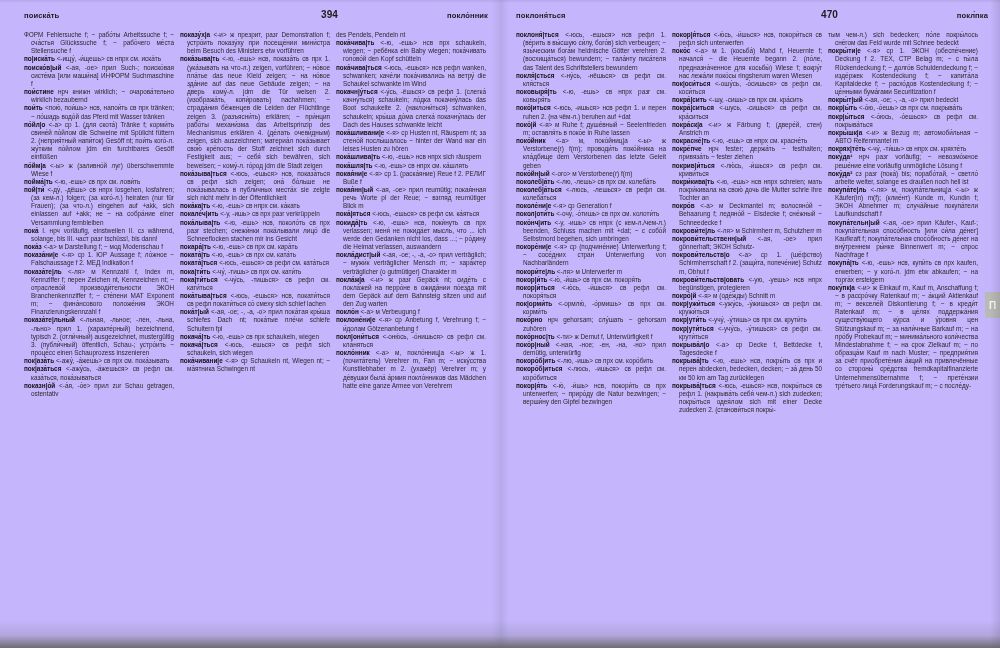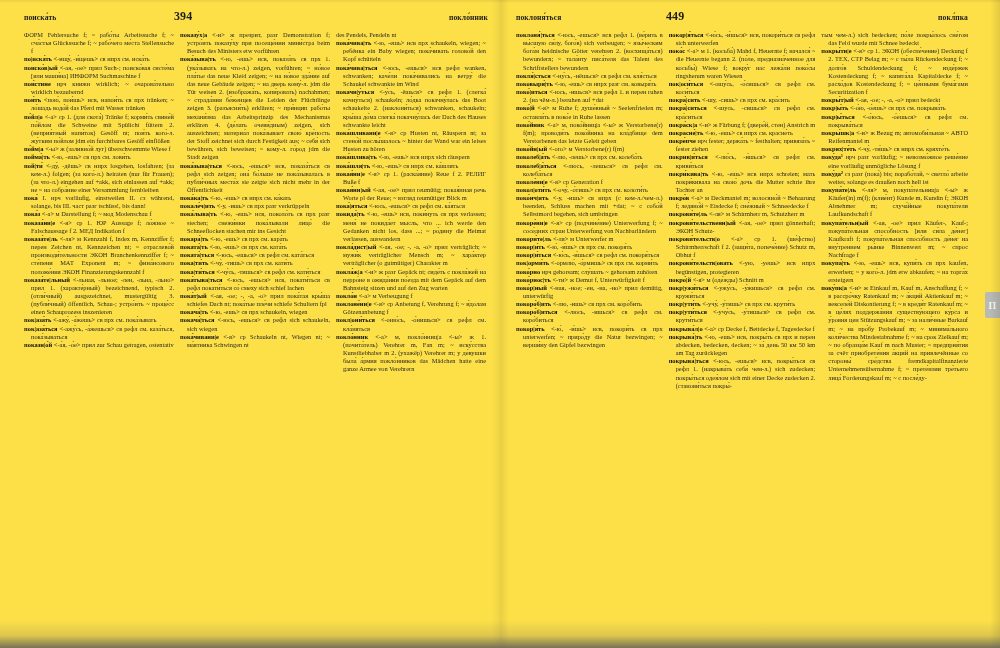--- a/index.html
+++ b/index.html
@@ -1,24 +1,24 @@
 <!DOCTYPE html>
 <html><head>
 <meta charset="utf-8">
 <style>
   html,body{margin:0;padding:0;background:#e9e9e7;}
-  .scan{position:relative;width:1000px;height:648px;background:#fde047;overflow:hidden;
-        font-family:Liberation Serif, serif;color:#1d1d1b;}
+  .scan{position:relative;width:1000px;height:648px;background:#c4b5fd;overflow:hidden;
+        font-family:Liberation Sans, sans-serif;color:#1d1d1b;}
   .pages{position:absolute;top:0;left:0;display:flex;width:1000px;}
   .page{width:500px;box-sizing:border-box;padding:9px 12px 0 24px;}
-  .page.right{padding:9px 32px 0 16px;}
+  .page.right{padding:9px 12px 0 16px;}
   .page-header{display:flex;align-items:baseline;height:15px;margin-bottom:7px;
                font-size:7.6px;font-weight:bold;letter-spacing:.1px;}
   .hw-left{width:150px;text-align:left;}
-  .page-num{flex:1;text-align:left;font-size:12px;}
+  .page-num{flex:1;text-align:right;font-size:10px;}
   .hw-right{width:150px;text-align:right;}
   .columns{display:flex;gap:6px;}
   .column{width:150px;height:592px;overflow:hidden;font-size:6.4px;line-height:8.15px;
           text-align:justify;color:#2a2a28;}
   .entry{padding-left:7px;text-indent:-7px;margin:0;}
   .entry b{color:#111;}
   .gutter{position:absolute;left:491px;top:0;width:18px;height:100%;
           background:linear-gradient(to right,rgba(60,60,55,0) 0%,rgba(60,60,55,.06) 40%,rgba(60,60,55,.10) 55%,rgba(60,60,55,0) 100%);}
   .thumb-tab{position:absolute;right:0;top:292px;width:15px;height:26px;background:#b9b9b6;
              color:#f4f4f2;font-size:10px;font-weight:bold;display:flex;align-items:center;
@@ -100,21 +100,21 @@
             <div class="entry"><b>поклоне́ни|е</b> <span>&lt;-я&gt; ср Anbetung f, Verehrung f; ~ и́долам Götzenanbetung f</span></div>
             <div class="entry"><b>покл|они́ться</b> <span>&lt;-оню́сь, -о́нишься&gt; св рефл см. кла́няться</span></div>
             <div class="entry"><b>покло́нник</b> <span>&lt;-а&gt; м, покло́нниц|а &lt;-ы&gt; ж 1. (почита́тель) Verehrer m, Fan m; ~ иску́сства Kunstliebhaber m 2. (ухажёр) Verehrer m; у де́вушки была́ а́рмия покло́нников das Mädchen hatte eine ganze Armee von Verehrern</span></div>
           </div>
       </div>
     </div>
 
     <div class="page right">
       <div class="page-header">
         <span class="hw-left">поклоня́ться</span>
-        <span class="page-num">449</span>
+        <span class="page-num">470</span>
         <span class="hw-right">покл́пка</span>
       </div>
       <div class="columns">
         <div class="column">
             <div class="entry"><b>поклоня́|ться</b> <span>&lt;-юсь, -ешься&gt; нсв рефл 1. (ве́рить в вы́сшую си́лу, бого́в) sich verbeugen; ~ язы́ческим бога́м heidnische Götter verehren 2. (восхища́ться) bewundern; ~ тала́нту писа́теля das Talent des Schriftstellers bewundern</span></div>
             <div class="entry"><b>покля́|сться</b> <span>&lt;-ну́сь, -нёшься&gt; св рефл см. кля́сться</span></div>
             <div class="entry"><b>поковыря́|ть</b> <span>&lt;-ю, -ешь&gt; св нпрх разг см. ковыря́ть</span></div>
             <div class="entry"><b>поко́|иться</b> <span>&lt;-юсь, -ишься&gt; нсв рефл 1. и перен ruhen 2. (на чём-л.) beruhen auf +dat</span></div>
             <div class="entry"><b>поко́|й</b> <span>&lt;-я&gt; м Ruhe f; душе́вный ~ Seelenfrieden m; оставля́ть в поко́е in Ruhe lassen</span></div>
             <div class="entry"><b>поко́йник</b> <span>&lt;-а&gt; м, поко́йниц|а &lt;-ы&gt; ж Verstorbene(r) f(m); проводи́ть поко́йника на кла́дбище dem Verstorbenen das letzte Geleit geben</span></div>

